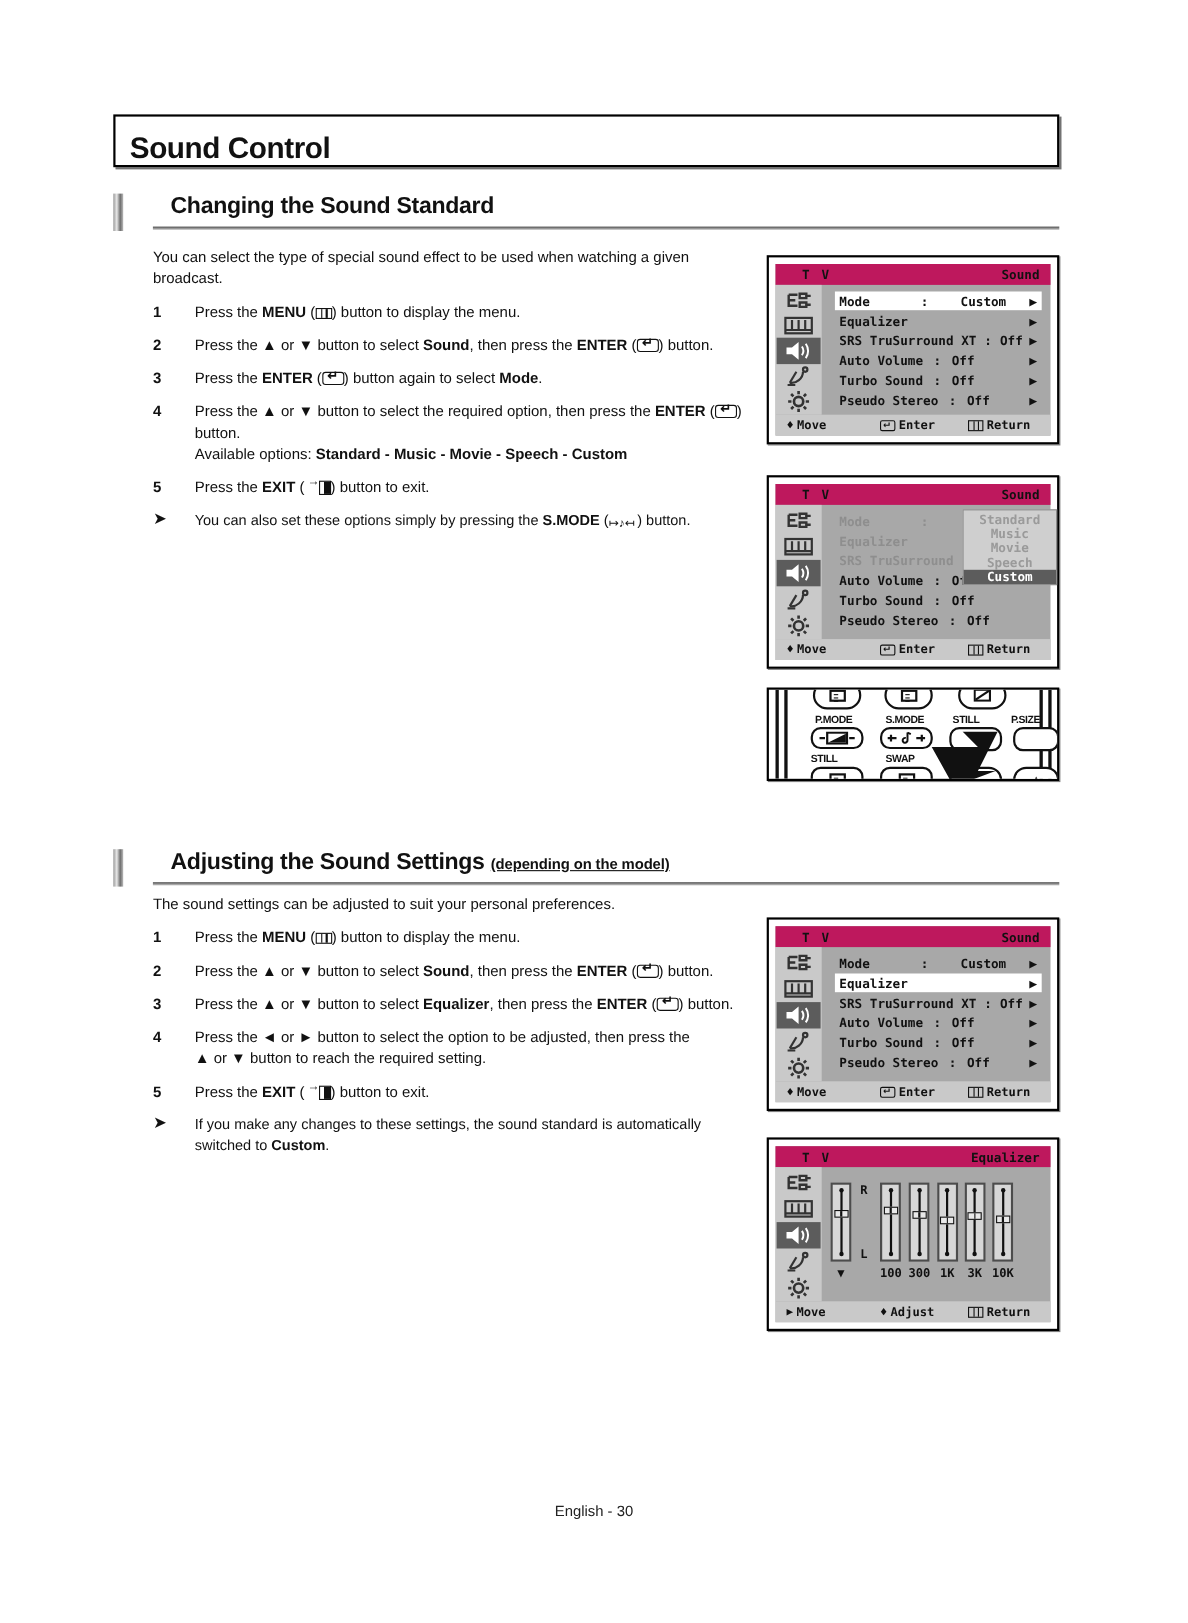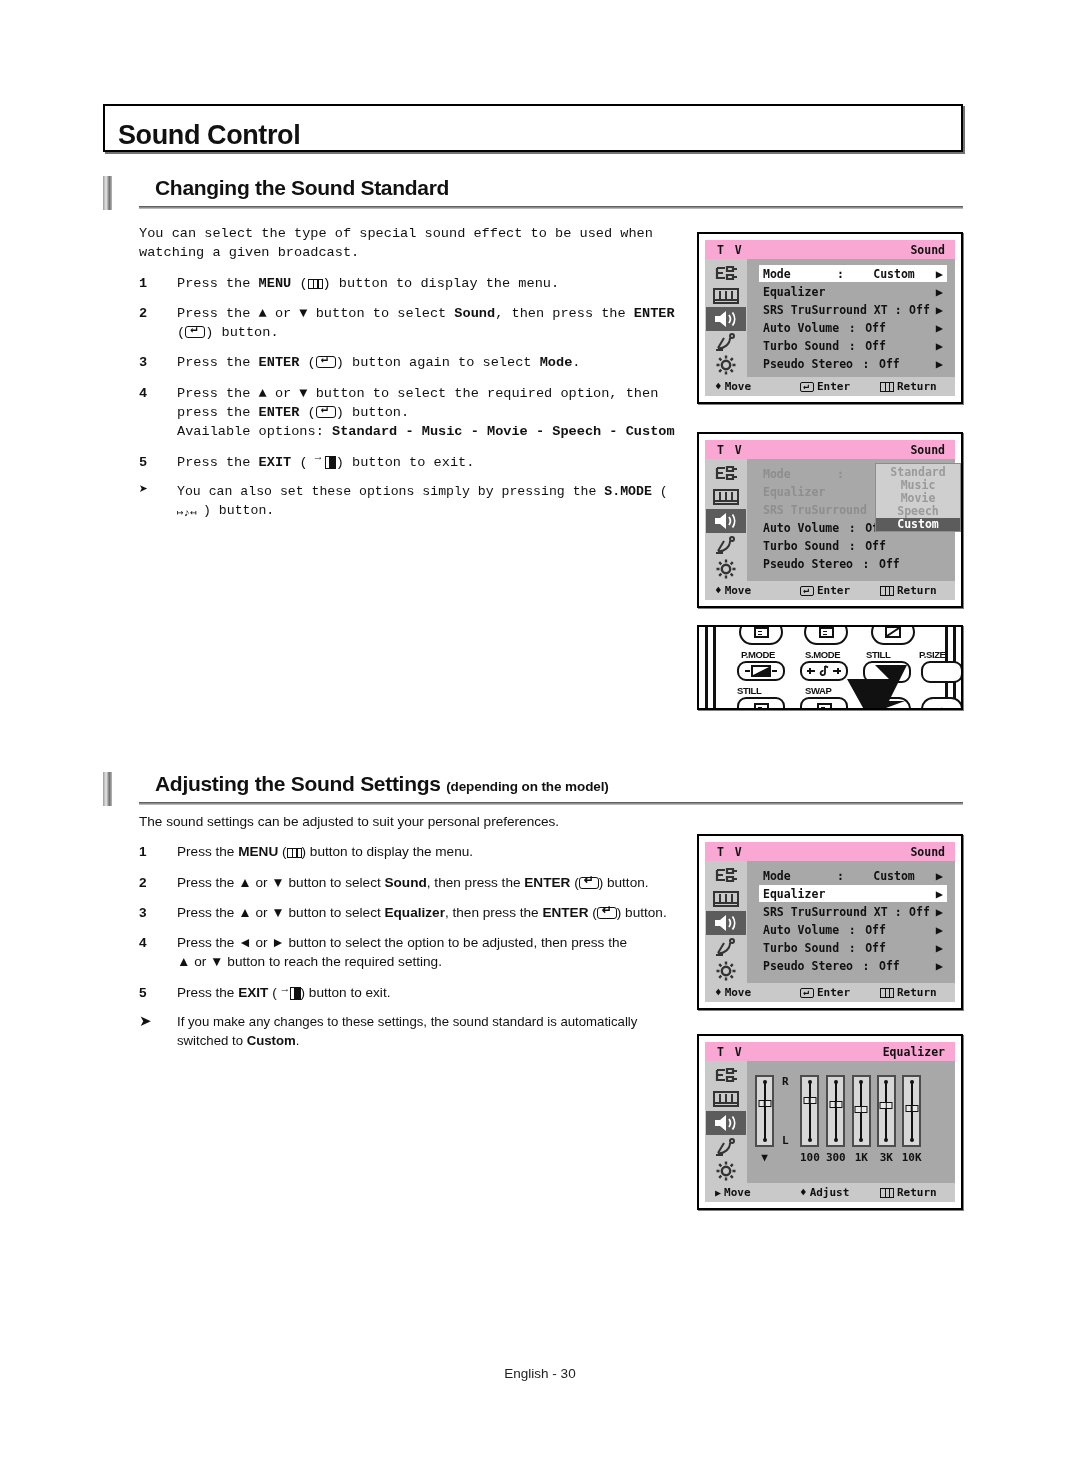--- a/index.html
+++ b/index.html
@@ -25,21 +25,21 @@
   .section { position: absolute; left: 103px; width: 860px; }
   .sec-bar {
     position: absolute; left: 0; top: 0; width: 9px; height: 100%;
     background: linear-gradient(90deg,#9a9a9a 0%,#e8e8e8 35%,#6e6e6e 70%,#b9b9b9 100%);
   }
   .sec-head { padding-left: 36px; margin-left: 16px; }
   .sec-head h2 {
     font-size: 21px; font-weight: bold; letter-spacing: -0.3px; line-height: 1.15;
     white-space: nowrap;
   }
-  .sec-head h2 .sub { font-size: 13.5px; font-weight: bold; letter-spacing: -0.1px; }
+  .sec-head h2 .sub { font-size: 13.5px; font-weight: bold; letter-spacing: -0.1px; text-decoration: underline; }
   .sec-rule {
     margin-left: 36px; height: 3px; margin-top: 6px;
     background: linear-gradient(180deg,#4a4a4a 0%,#8d8d8d 50%,#cfcfcf 100%);
   }
 
   
   .body-col { position: absolute; left: 139px; width: 545px; font-size: 13.6px; line-height: 1.42; }
   .intro { margin-bottom: 11px; }
   .steps { }
   .step { display: flex; margin-bottom: 11px; }
@@ -73,22 +73,22 @@
   .k-smode { position: relative; width: 26px; height: 13px; font-size: 11px; line-height: 13px; }
 
   
   .tvpanel {
     position: absolute; background: #fff; border: 2px solid #000;
     box-shadow: 1px 1px 0 rgba(0,0,0,0.5);
     padding: 6px;
   }
   .osd { width: 100%; height: 100%; position: relative; background: #a8a8a8; }
   .osd-top {
-    height: 19px; background: #f9a8d4; display: flex; align-items: center;
-    justify-content: space-between; padding: 0 10px 0 12px;
+    height: 19px; background: #be185d; display: flex; align-items: center;
+    justify-content: space-between; padding: 0 10px 0 24px;
     font-family: "DejaVu Sans Mono", monospace; font-size: 11.5px; font-weight: bold; color: #111;
   }
   .osd-top .tv { letter-spacing: 2px; }
   .osd-body { position: absolute; left: 0; right: 0; top: 19px; bottom: 19px; display: flex; }
   .osd-side { width: 42px; background: #c9c9c9; display: flex; flex-direction: column; align-items: center; padding-top: 2px; }
   .side-ico {
     width: 40px; height: 31px; display: flex; align-items: center; justify-content: center;
   }
   .side-ico.active { background: #5c5c5c; }
   .osd-main { flex: 1; position: relative; padding: 6px 8px 0 12px; }
@@ -197,21 +197,21 @@
   </div>
 
   <div class="section" style="top:176px; height:34px;">
     <div class="sec-bar"></div>
     <div class="sec-head">
       <h2><span>Changing the Sound Standard</span></h2>
     </div>
     <div class="sec-rule"></div>
   </div>
 
-  <div class="body-col" style="top:224px;font-family:Liberation Mono, monospace;">
+  <div class="body-col" style="top:224px;">
     <div class="intro">You can select the type of special sound effect to be used when watching a given broadcast.</div>
     <div class="steps" id="steps1">
         <div class="step">
           <div class="num">1</div>
           <div class="txt">Press the <b>MENU</b> (<span class="key k-menu"></span>) button to display the menu.</div>
         </div>
         <div class="step">
           <div class="num">2</div>
           <div class="txt">Press the ▲ or ▼ button to select <b>Sound</b>, then press the <b>ENTER</b> (<span class="key k-enter"></span>) button.</div>
         </div>

